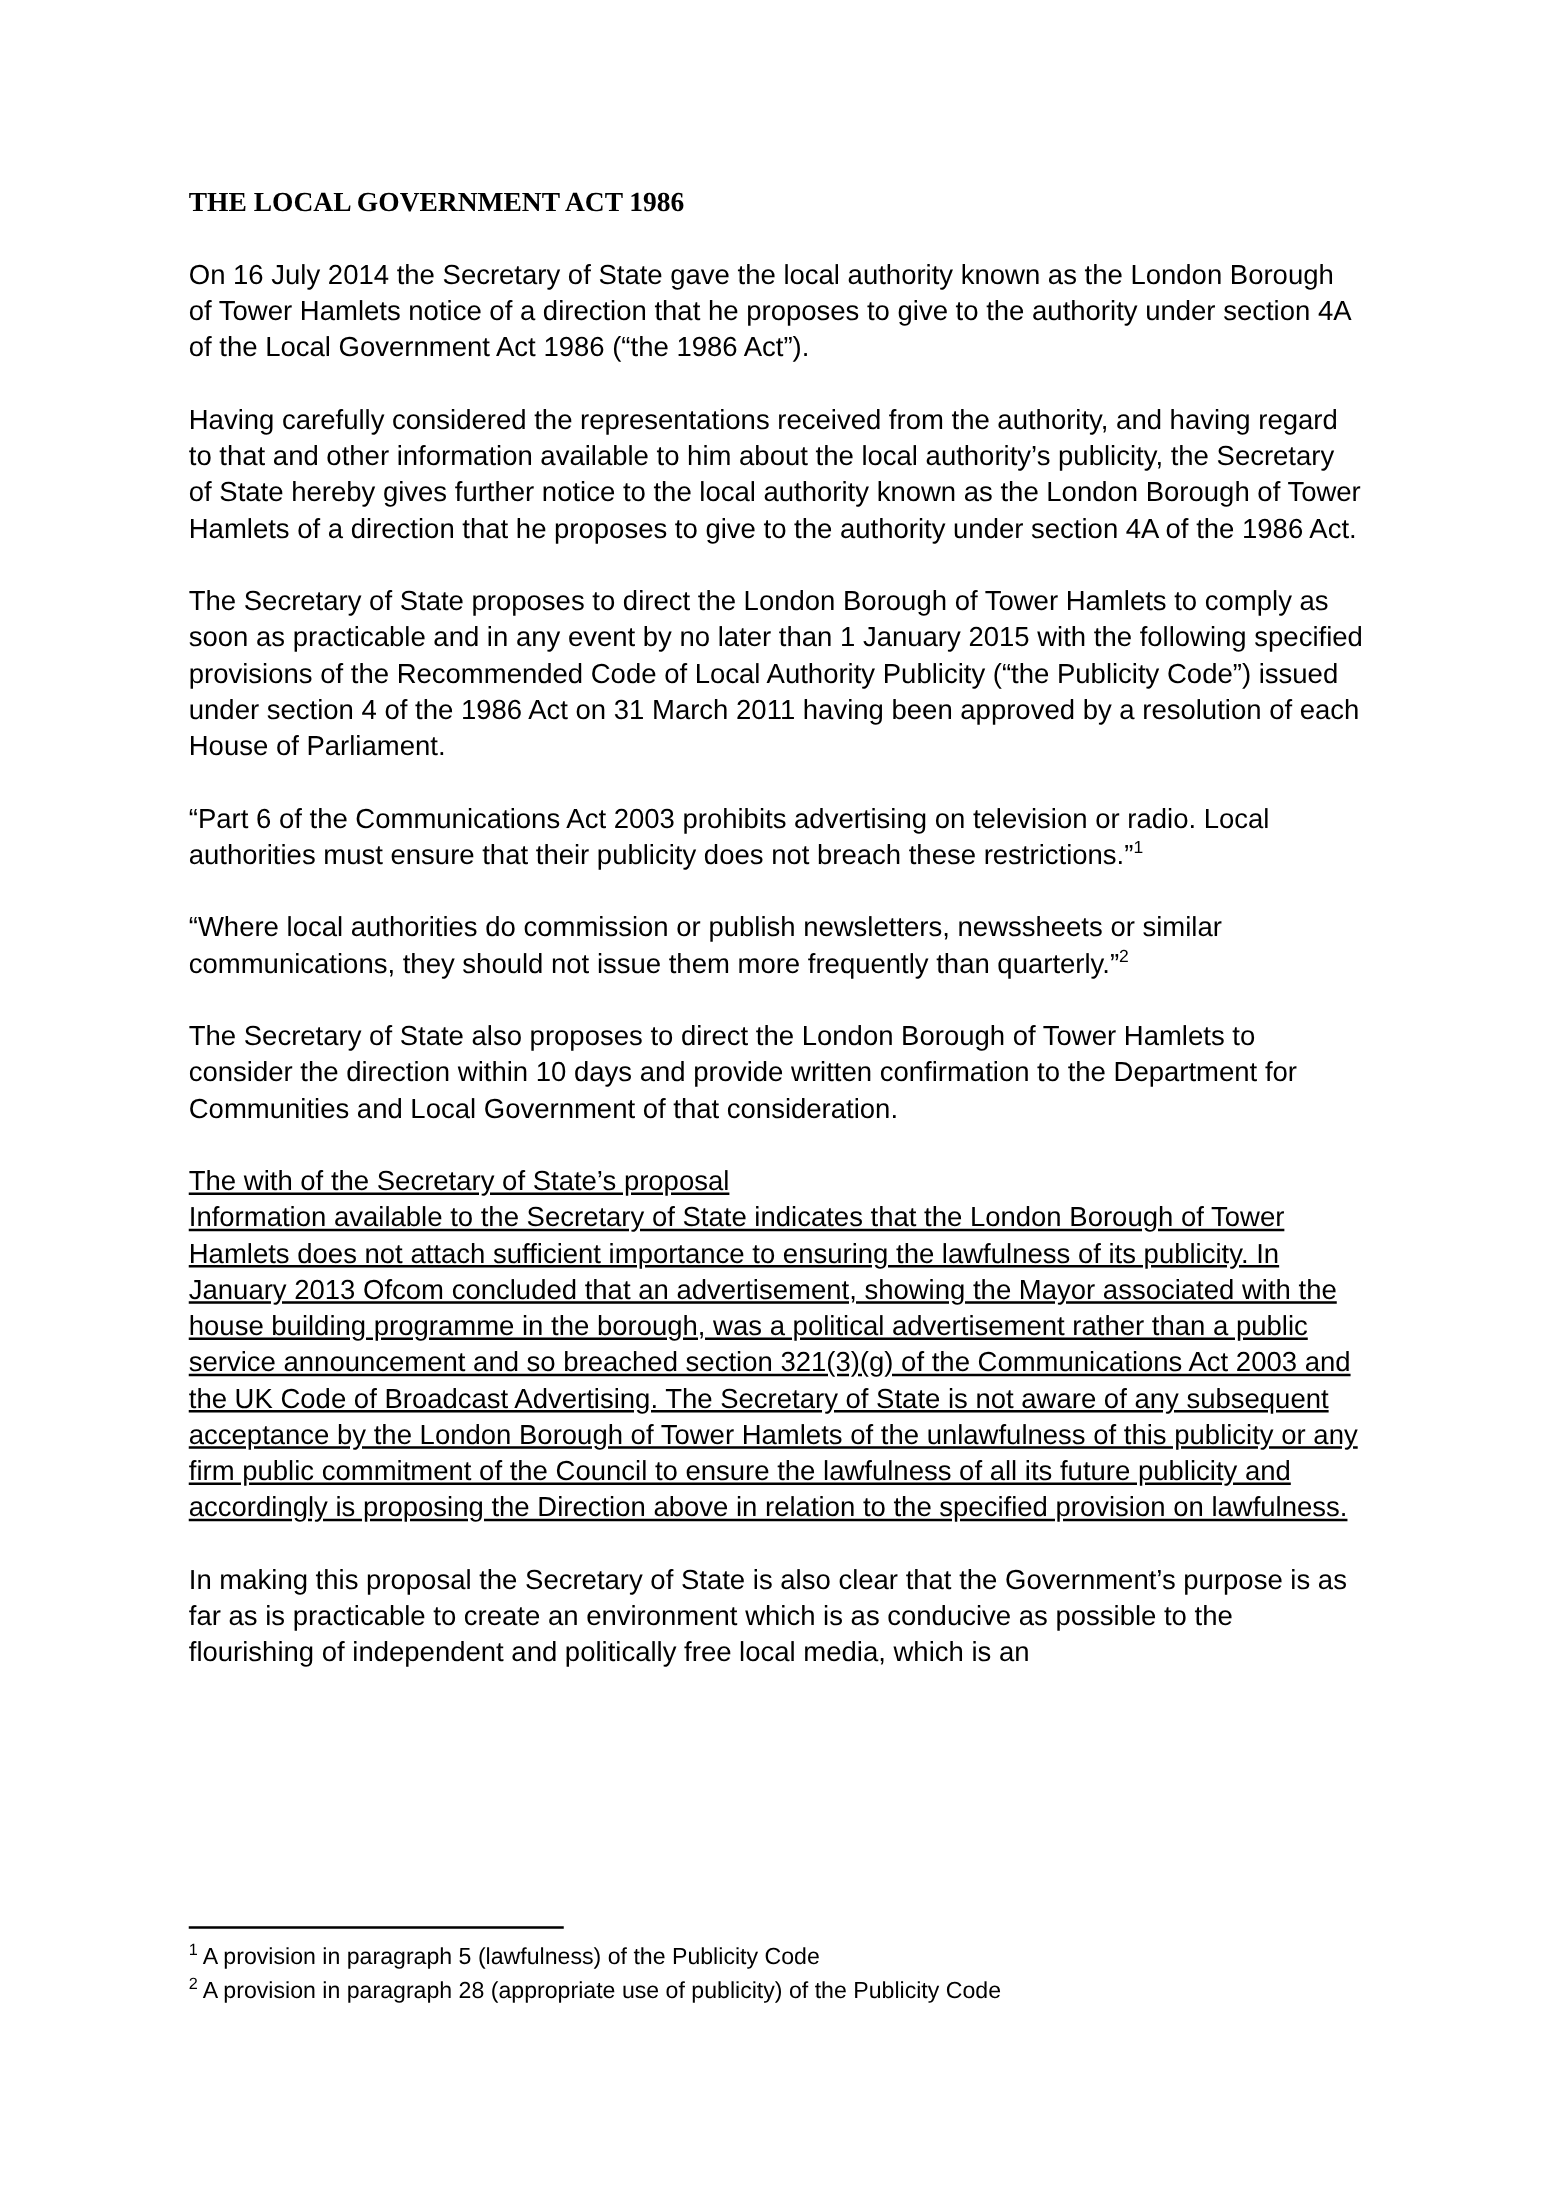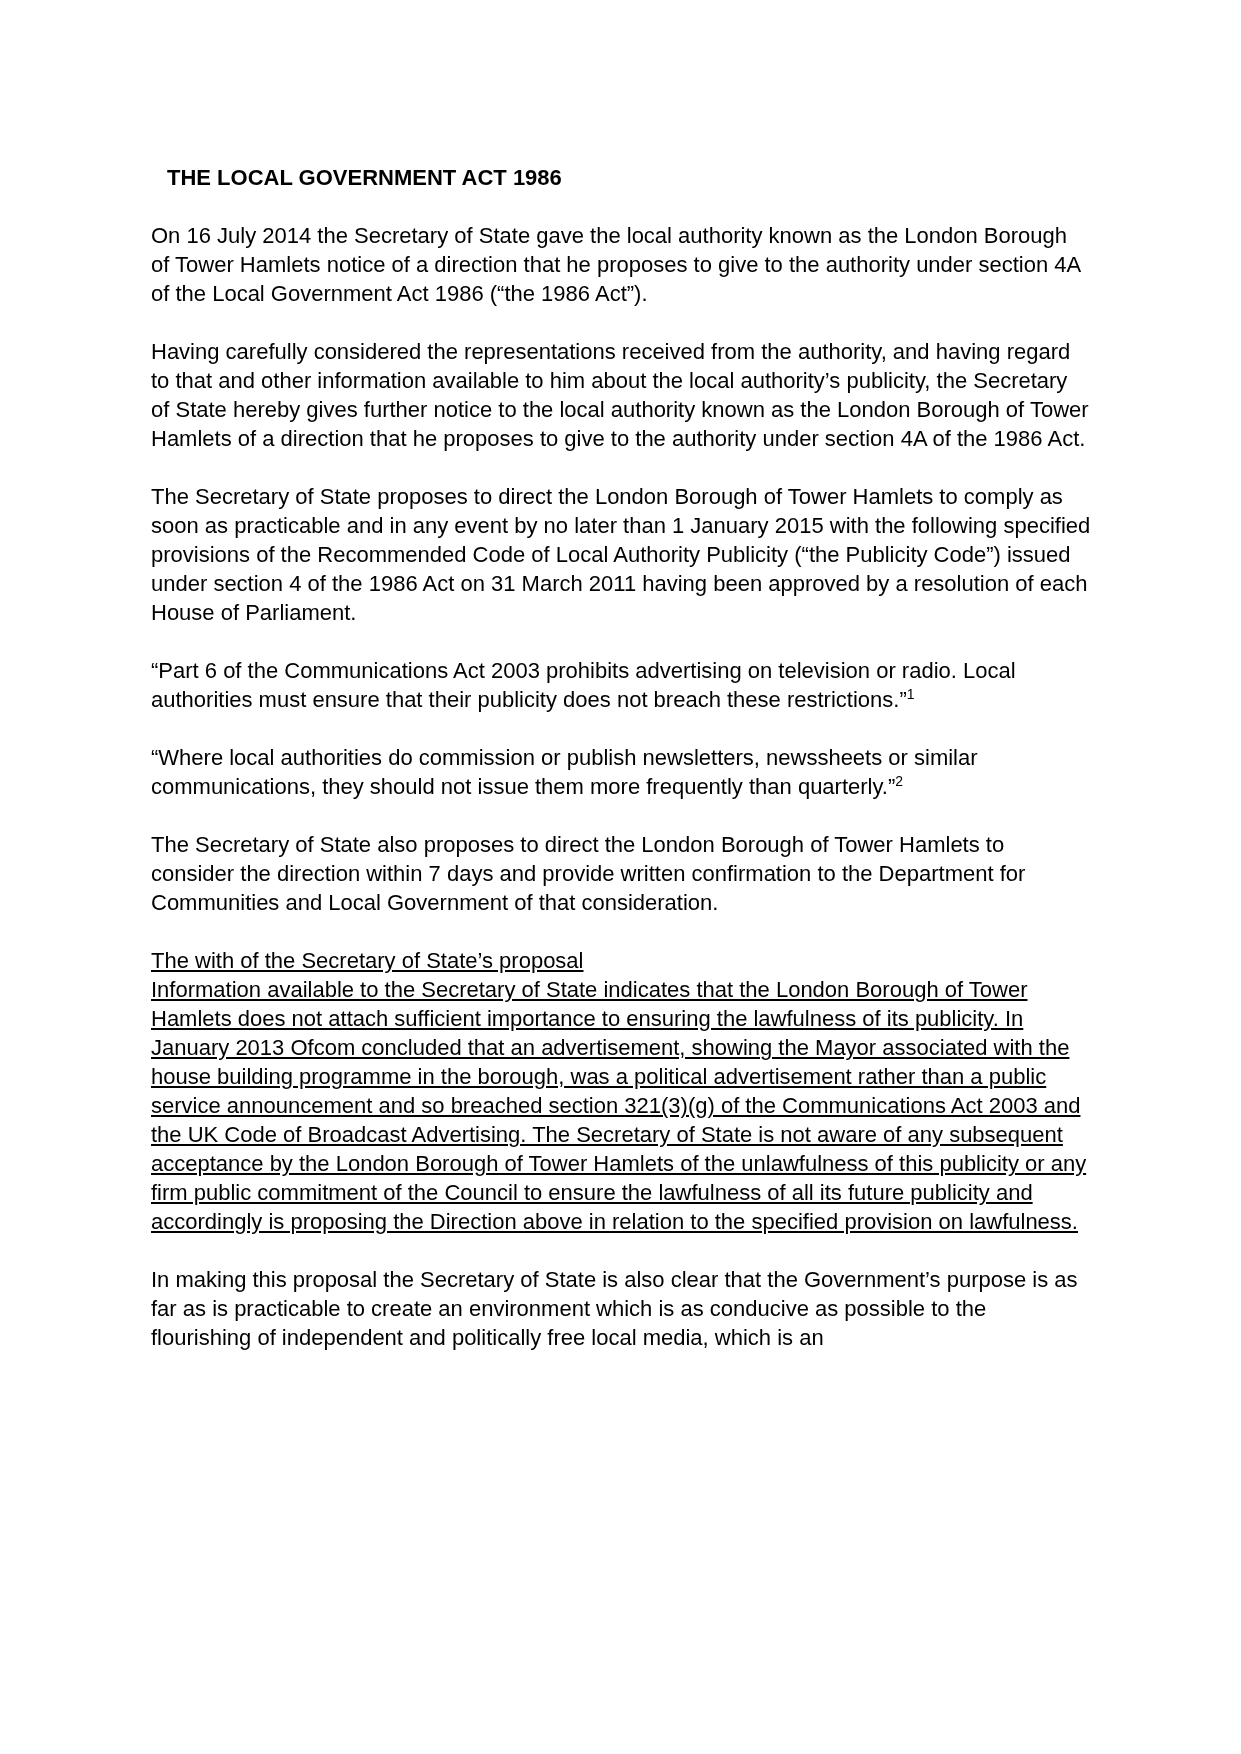--- a/index.html
+++ b/index.html
@@ -18,22 +18,23 @@
   }
   .content {
     position: absolute;
     left: 151px;
     top: 147px;
     width: 940px;
     font-size: 22px;
     line-height: 29px;
   }
   .doc-title p {
-    margin: 16px;
+    margin: 0;
     font-weight: bold;
+    font-family: Liberation Serif, serif;
   }
   .content p.para {
     margin: 29px 0 0 0;
   }
   .section-heading {
     margin: 29px 0 0 0;
     text-decoration: underline;
   }
   .content p.after-heading {
     margin-top: 0;
@@ -83,23 +84,28 @@
 
     <p class="para"><span>Having carefully considered the representations received from the authority, and having regard to that and other information available to him about the local authority’s publicity, the Secretary of State hereby gives further notice to the local authority known as the London Borough of Tower Hamlets of a direction that he proposes to give to the authority under section 4A of the 1986 Act.</span></p>
 
     <p class="para"><span>The Secretary of State proposes to direct the London Borough of Tower Hamlets to comply as soon as practicable and in any event by no later than 1 January 2015 with the following specified provisions of the Recommended Code of Local Authority Publicity (“the Publicity Code”) issued under section 4 of the 1986 Act on 31 March 2011 having been approved by a resolution of each House of Parliament.</span></p>
 
 
     <p class="para"><span>“Part 6 of the Communications Act 2003 prohibits advertising on television or radio. Local authorities must ensure that their publicity does not breach these restrictions.”</span><sup class="fn-ref">1</sup></p>
 
     <p class="para"><span>“Where local authorities do commission or publish newsletters, newssheets or similar communications, they should not issue them more frequently than quarterly.”</span><sup class="fn-ref">2</sup></p>
 
-    <p class="para"><span>The Secretary of State also proposes to direct the London Borough of Tower Hamlets to consider the direction within 7 days and provide written confirmation to the Department for Communities and Local Government of that consideration.</span></p>
+    <p class="para"><span>The Secretary of State also proposes to direct the London Borough of Tower Hamlets to consider the direction within 10 days and provide written confirmation to the Department for Communities and Local Government of that consideration.</span></p>
 
     <p class="section-heading">The with of the Secretary of State’s proposal</p>
 
     <p class="para after-heading"><span>Information available to the Secretary of State indicates that the London Borough of Tower Hamlets does not attach sufficient importance to ensuring the lawfulness of its publicity. In January 2013 Ofcom concluded that an advertisement, showing the Mayor associated with the house building programme in the borough, was a political advertisement rather than a public service announcement and so breached section 321(3)(g) of the Communications Act 2003 and the UK Code of Broadcast Advertising. The Secretary of State is not aware of any subsequent acceptance by the London Borough of Tower Hamlets of the unlawfulness of this publicity or any firm public commitment of the Council to ensure the lawfulness of all its future publicity and accordingly is proposing the Direction above in relation to the specified provision on lawfulness.</span></p>
 
     <p class="para"><span>In making this proposal the Secretary of State is also clear that the Government’s purpose is as far as is practicable to create an environment which is as conducive as possible to the flourishing of independent and politically free local media, which is an</span></p>
 
   </div>
 
+  <div class="footnotes">
+    <hr class="fn-rule">
+    <p class="footnote"><sup>1</sup><span>A provision in paragraph 5 (lawfulness) of the Publicity Code</span></p>
+    <p class="footnote"><sup>2</sup><span>A provision in paragraph 28 (appropriate use of publicity) of the Publicity Code</span></p>
+  </div>
 </div>
 
 </body></html>

